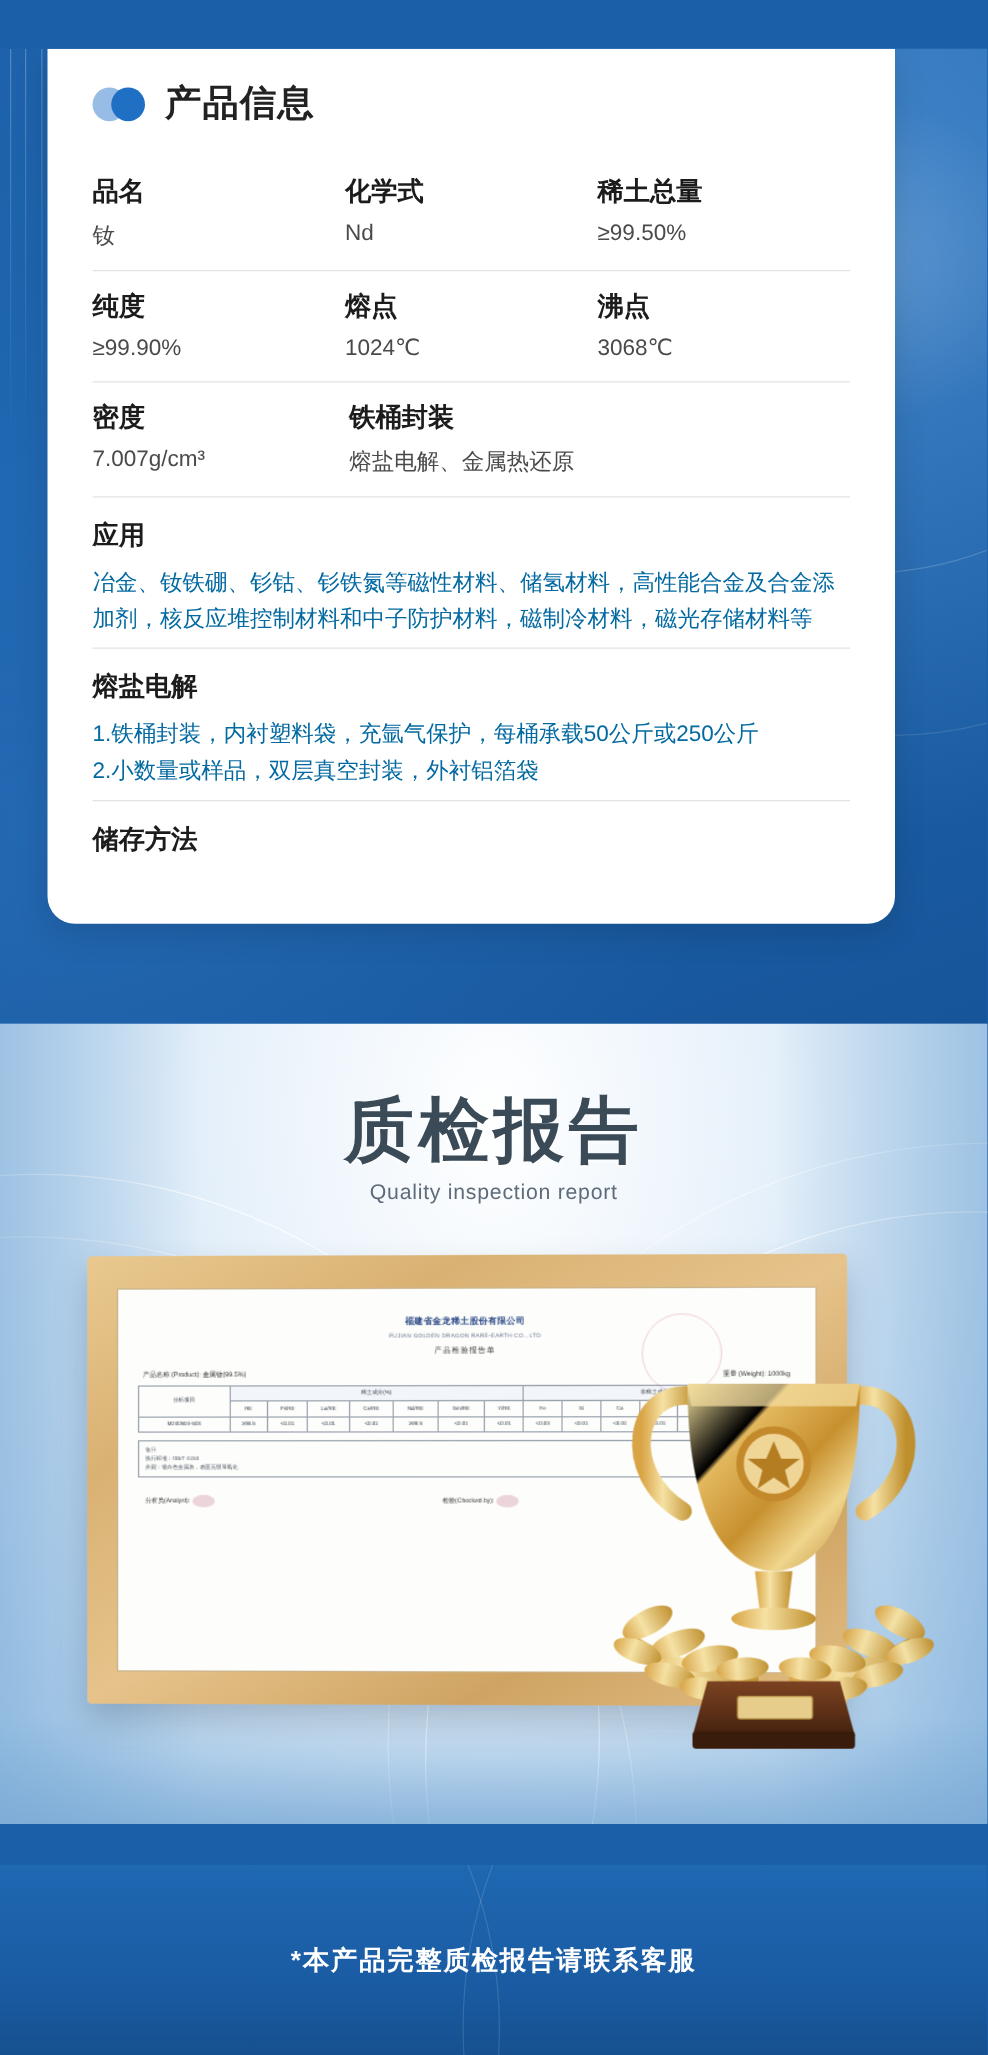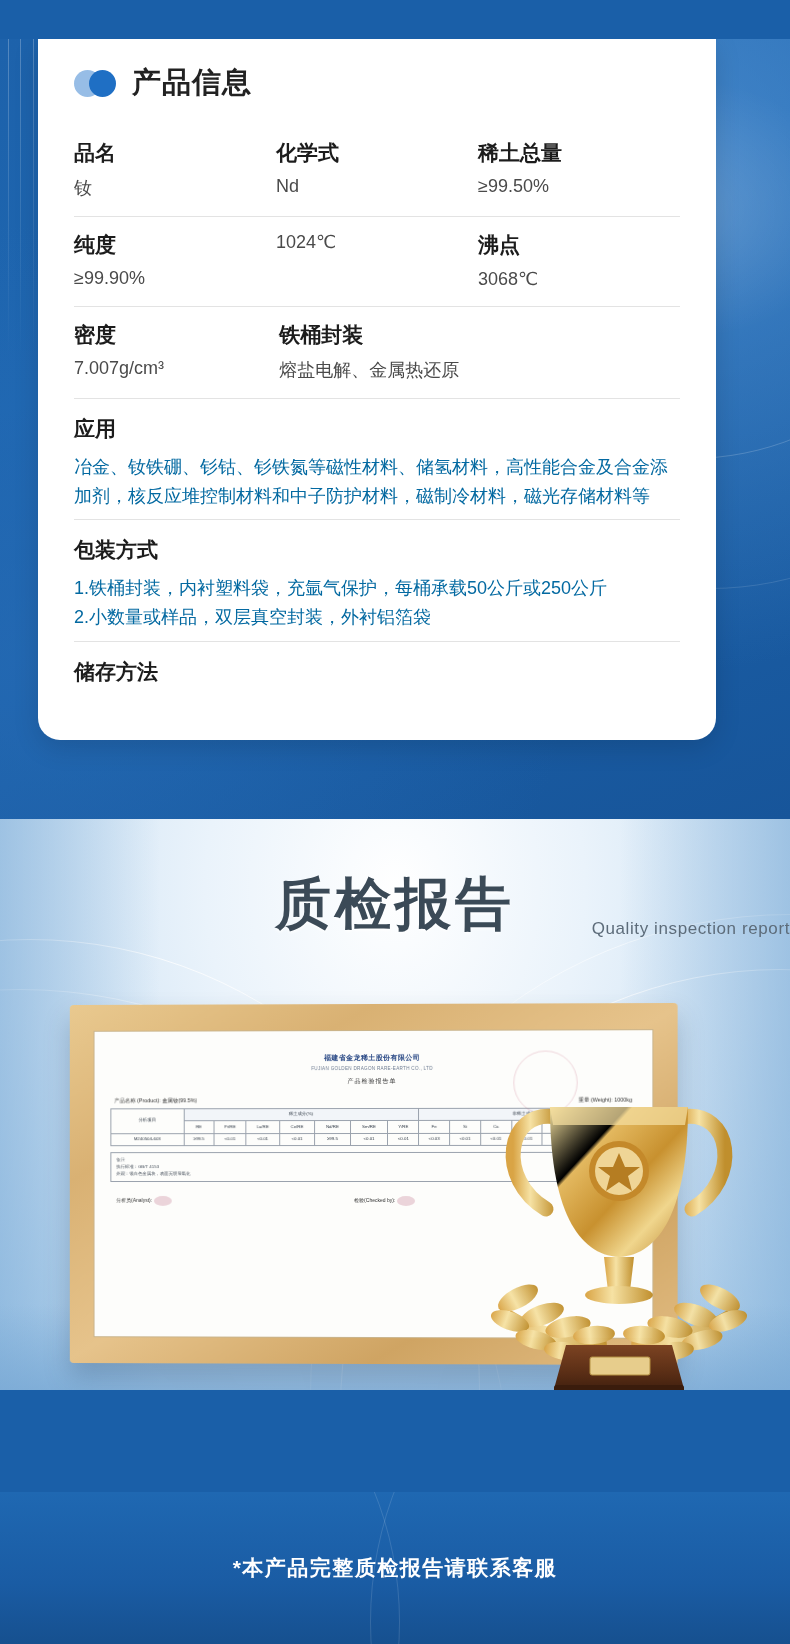--- a/index.html
+++ b/index.html
@@ -138,21 +138,21 @@
   .block-text {
     font-size: 18px;
     color: #0369a1;
     line-height: 1.62;
   }
 
   
   .mid-section {
     position: relative;
     width: 790px;
-    height: 571px;
+    height: 640px;
     overflow: hidden;
     background:
       radial-gradient(ellipse at 50% 12%, #ffffff 0%, #eaf3fb 34%, #cfe3f4 66%, #a8ccea 100%);
   }
   .mid-section .swoosh {
     position: absolute;
     border-radius: 50%;
     border: 1px solid rgba(255,255,255,0.75);
   }
   .mid-section .sw1 { left: -420px; top: 120px; width: 900px; height: 900px; }
@@ -174,23 +174,23 @@
     width: 100%;
     text-align: center;
     font-size: 56px;
     font-weight: bold;
     color: #3b4a57;
     letter-spacing: 4px;
     text-shadow: 0 2px 3px rgba(255,255,255,0.8);
   }
   .qi-sub {
     position: absolute;
-    top: 100px;
+    top: 125px;
     width: 100%;
-    text-align: right;
+    text-align: center;
     font-size: 17px;
     color: #5d6c7a;
     letter-spacing: .6px;
   }
 
   
   .frame {
     position: absolute;
     left: 68px;
     top: 185px;
@@ -376,20 +376,21 @@
         <div class="spec-value">≥99.50%</div>
       </div>
     </div>
 
     <div class="spec-row">
       <div class="spec-cell">
         <div class="spec-label">纯度</div>
         <div class="spec-value">≥99.90%</div>
       </div>
       <div class="spec-cell">
+        <div class="spec-label">熔点</div>
         <div class="spec-value">1024℃</div>
       </div>
       <div class="spec-cell">
         <div class="spec-label">沸点</div>
         <div class="spec-value">3068℃</div>
       </div>
     </div>
 
     <div class="spec-row">
       <div class="spec-cell">
@@ -401,21 +402,21 @@
         <div class="spec-value">熔盐电解、金属热还原</div>
       </div>
     </div>
 
     <div class="block">
       <div class="block-title">应用</div>
       <div class="block-text">冶金、钕铁硼、钐钴、钐铁氮等磁性材料、储氢材料，高性能合金及合金添加剂，核反应堆控制材料和中子防护材料，磁制冷材料，磁光存储材料等</div>
     </div>
 
     <div class="block">
-      <div class="block-title">包装方式</div>
+      <div class="block-title">熔盐电解</div>
       <div class="block-text" style="white-space:pre-line">1.铁桶封装，内衬塑料袋，充氩气保护，每桶承载50公斤或250公斤
 2.小数量或样品，双层真空封装，外衬铝箔袋</div>
     </div>
 
     <div class="block">
       <div class="block-title">储存方法</div>
     </div>
 
   </div>
 </section>

